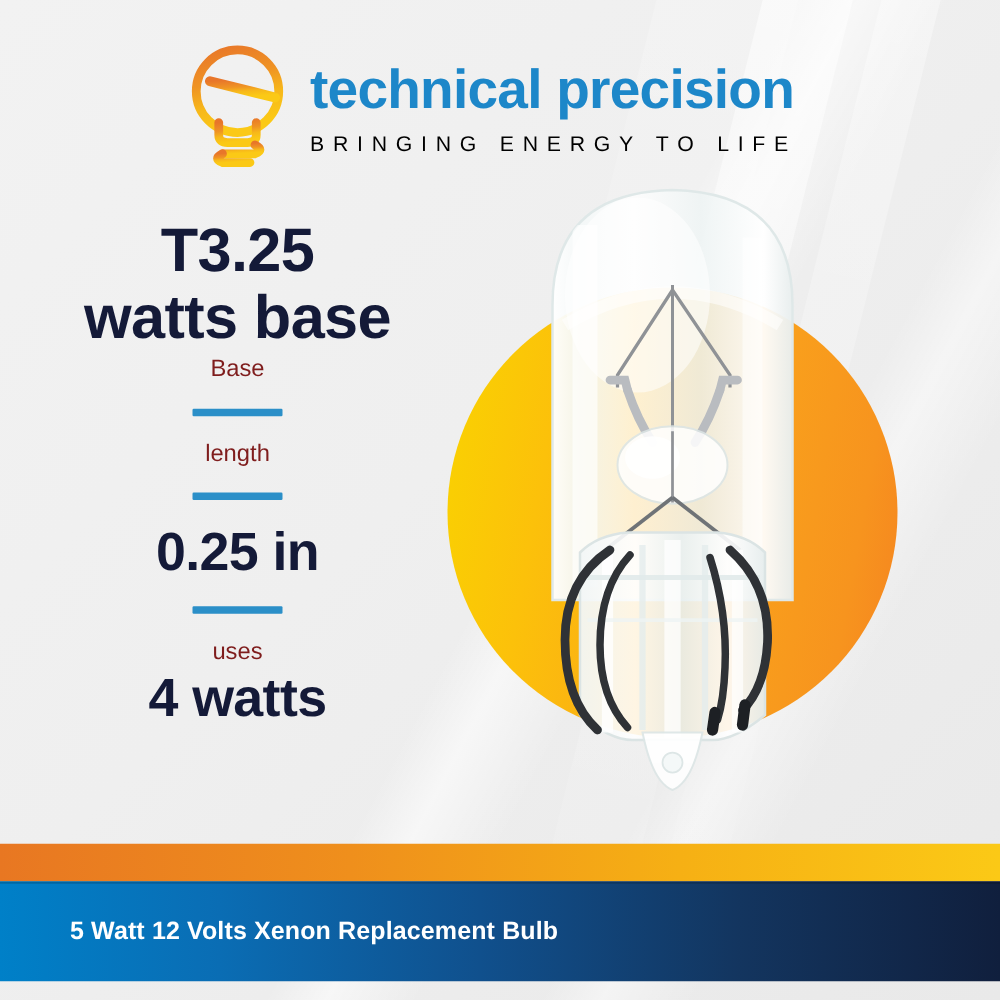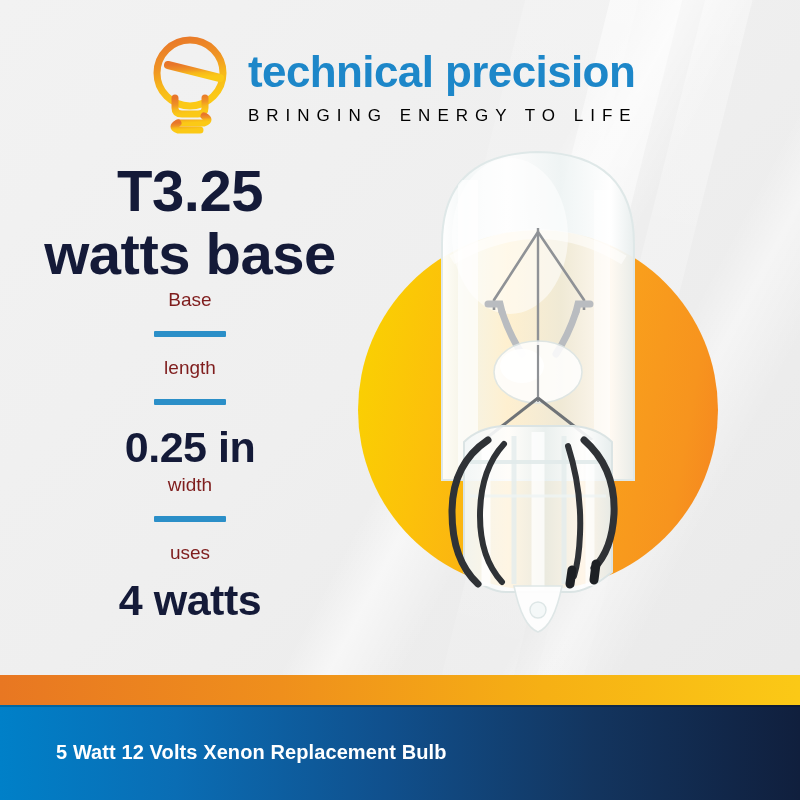--- a/index.html
+++ b/index.html
@@ -108,28 +108,28 @@
     text-align: center;
   }
   .spec-block { margin: 0; }
   .spec-value {
     font-size: 43px;
     font-weight: bold;
     color: #141a38;
     line-height: 1.08;
     letter-spacing: -0.5px;
   }
-  .spec-value.two-line { font-size: 58px; }
+  .spec-value.two-line { font-size: 49px; margin-top: 15px; }
   .spec-label {
     font-size: 19px;
     color: #7f1d1d;
     line-height: 1.25;
     margin-top: 3px;
   }
-  .spec-label.above { margin-top: 0; margin-bottom: 12px; }
+  .spec-label.above { margin-top: 0; margin-bottom: 2px; }
   .spec-divider {
     width: 72px;
     height: 6px;
     background: #2b8fc8;
     border-radius: 1px;
     margin: 19px auto 19px auto;
   }
 
   
   .banner {
@@ -139,21 +139,21 @@
     width: 800px;
     height: 125px;
   }
   .banner-strip {
     width: 100%;
     height: 30px;
     background: linear-gradient(to right, #e87722 0%, #ef8f1c 35%, #f6b014 68%, #fbc916 100%);
   }
   .banner-body {
     width: 100%;
-    height: 95px;
+    height: 80px;
     background: linear-gradient(to right, #0080c8 0%, #0a6db4 22%, #10508d 48%, #13355f 74%, #101f3d 100%);
     display: flex;
     align-items: center;
   }
   .banner-text {
     margin-left: 56px;
     color: #ffffff;
     font-size: 20px;
     font-weight: bold;
     letter-spacing: 0.1px;
@@ -296,21 +296,20 @@
     <div class="spec-divider"></div>
 
     <div class="spec-block">
       <div class="spec-label">length</div>
     </div>
 
     <div class="spec-divider"></div>
 
     <div class="spec-block">
       <div class="spec-value">0.25 in</div>
-      <div class="spec-label">width</div>
     </div>
 
     <div class="spec-divider"></div>
 
     <div class="spec-block">
       <div class="spec-label above">uses</div>
       <div class="spec-value">4 watts</div>
     </div>
 
   </div>

